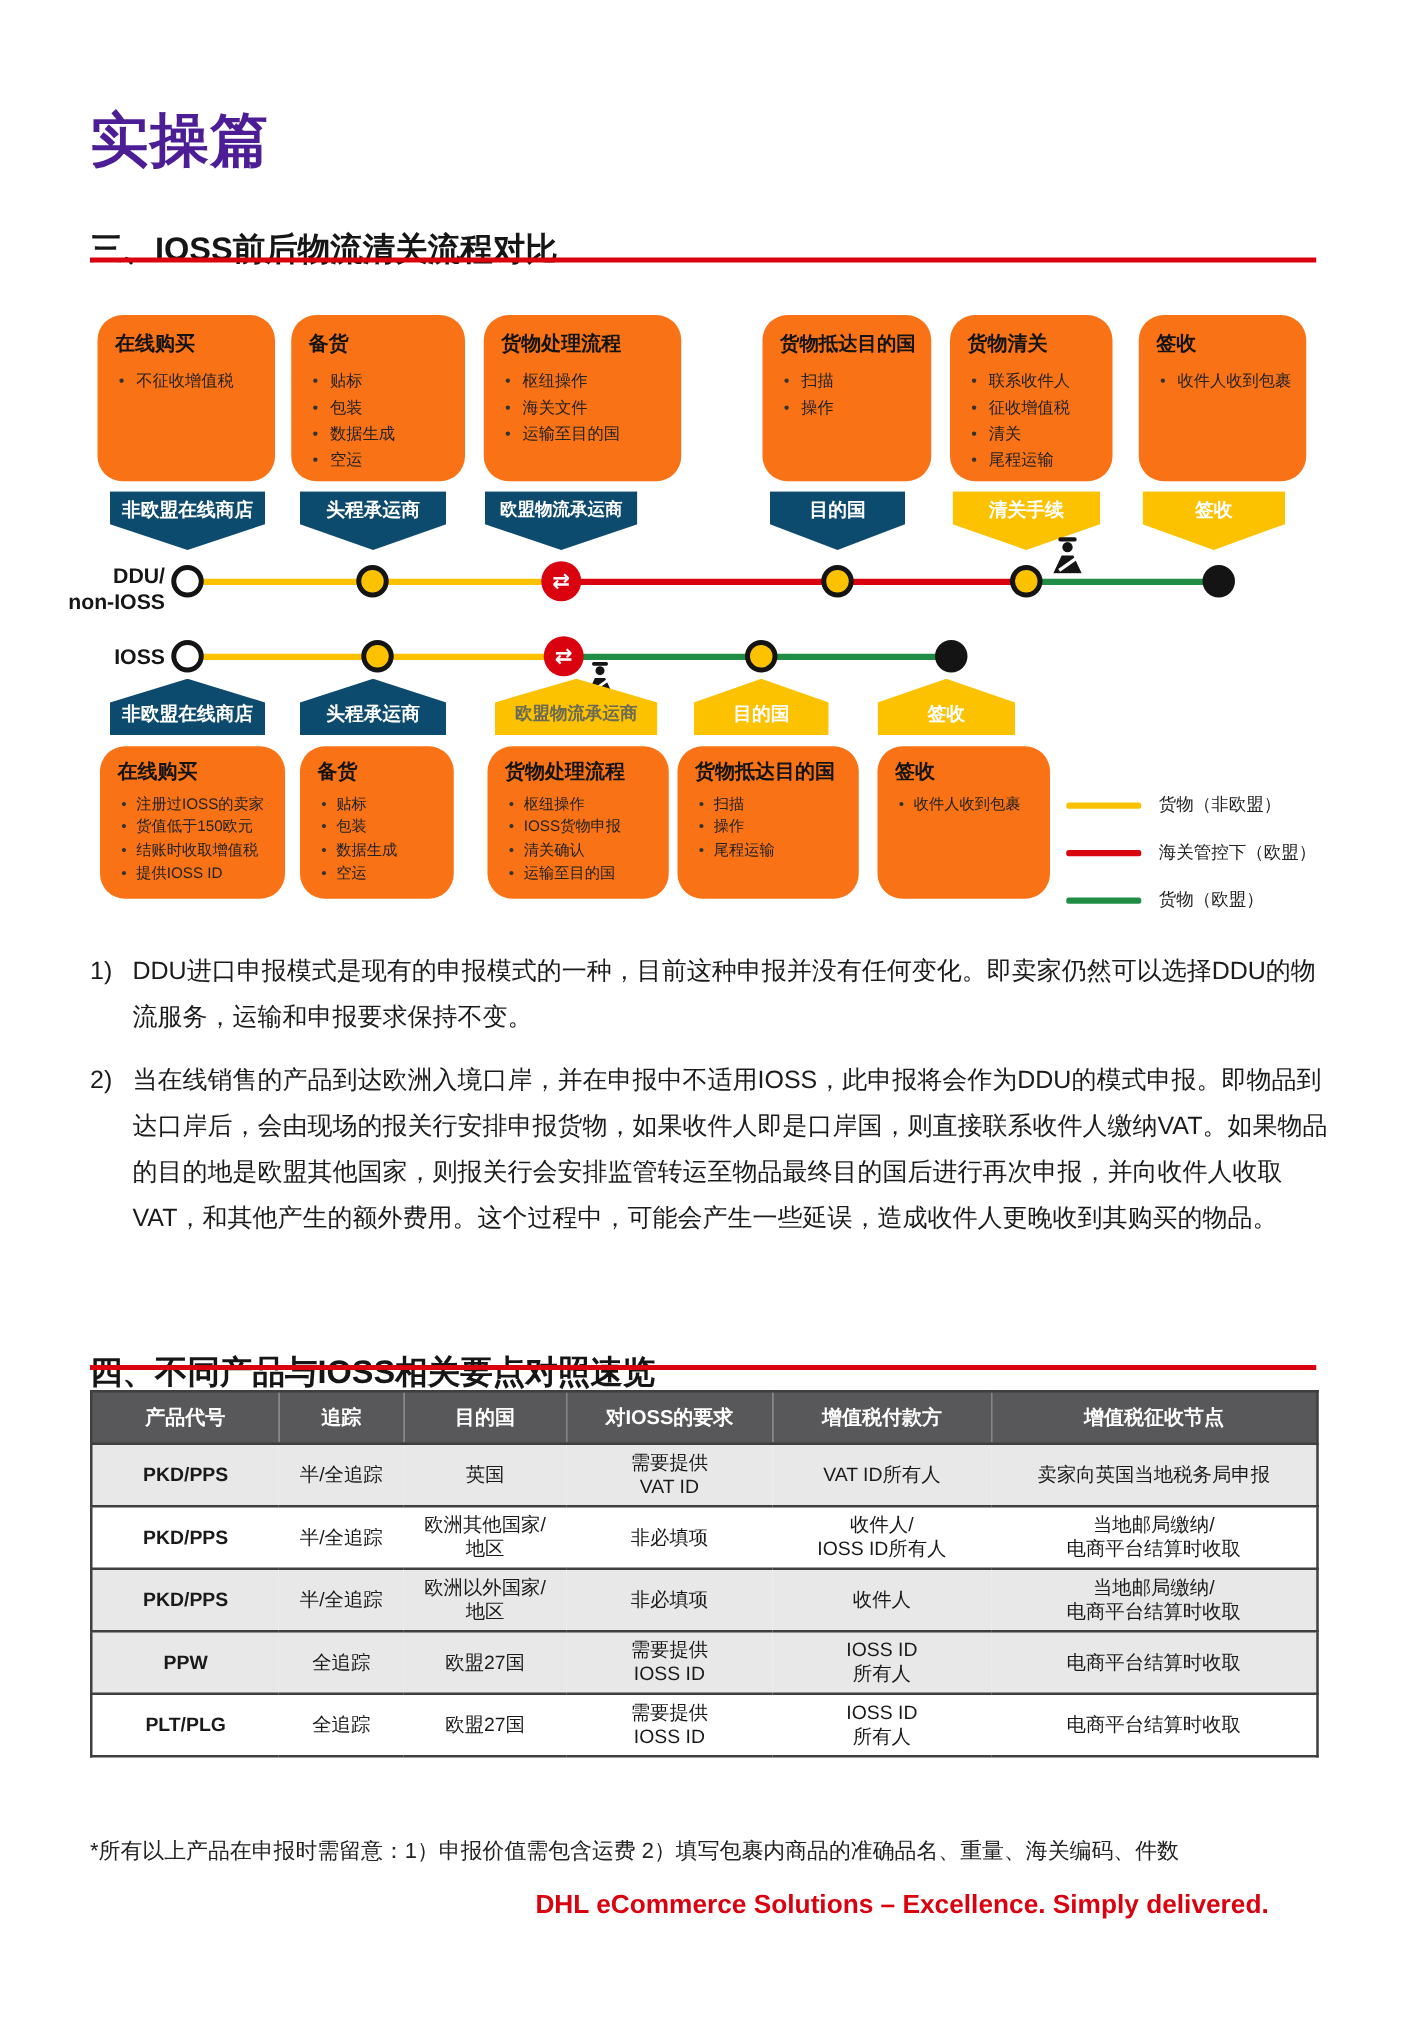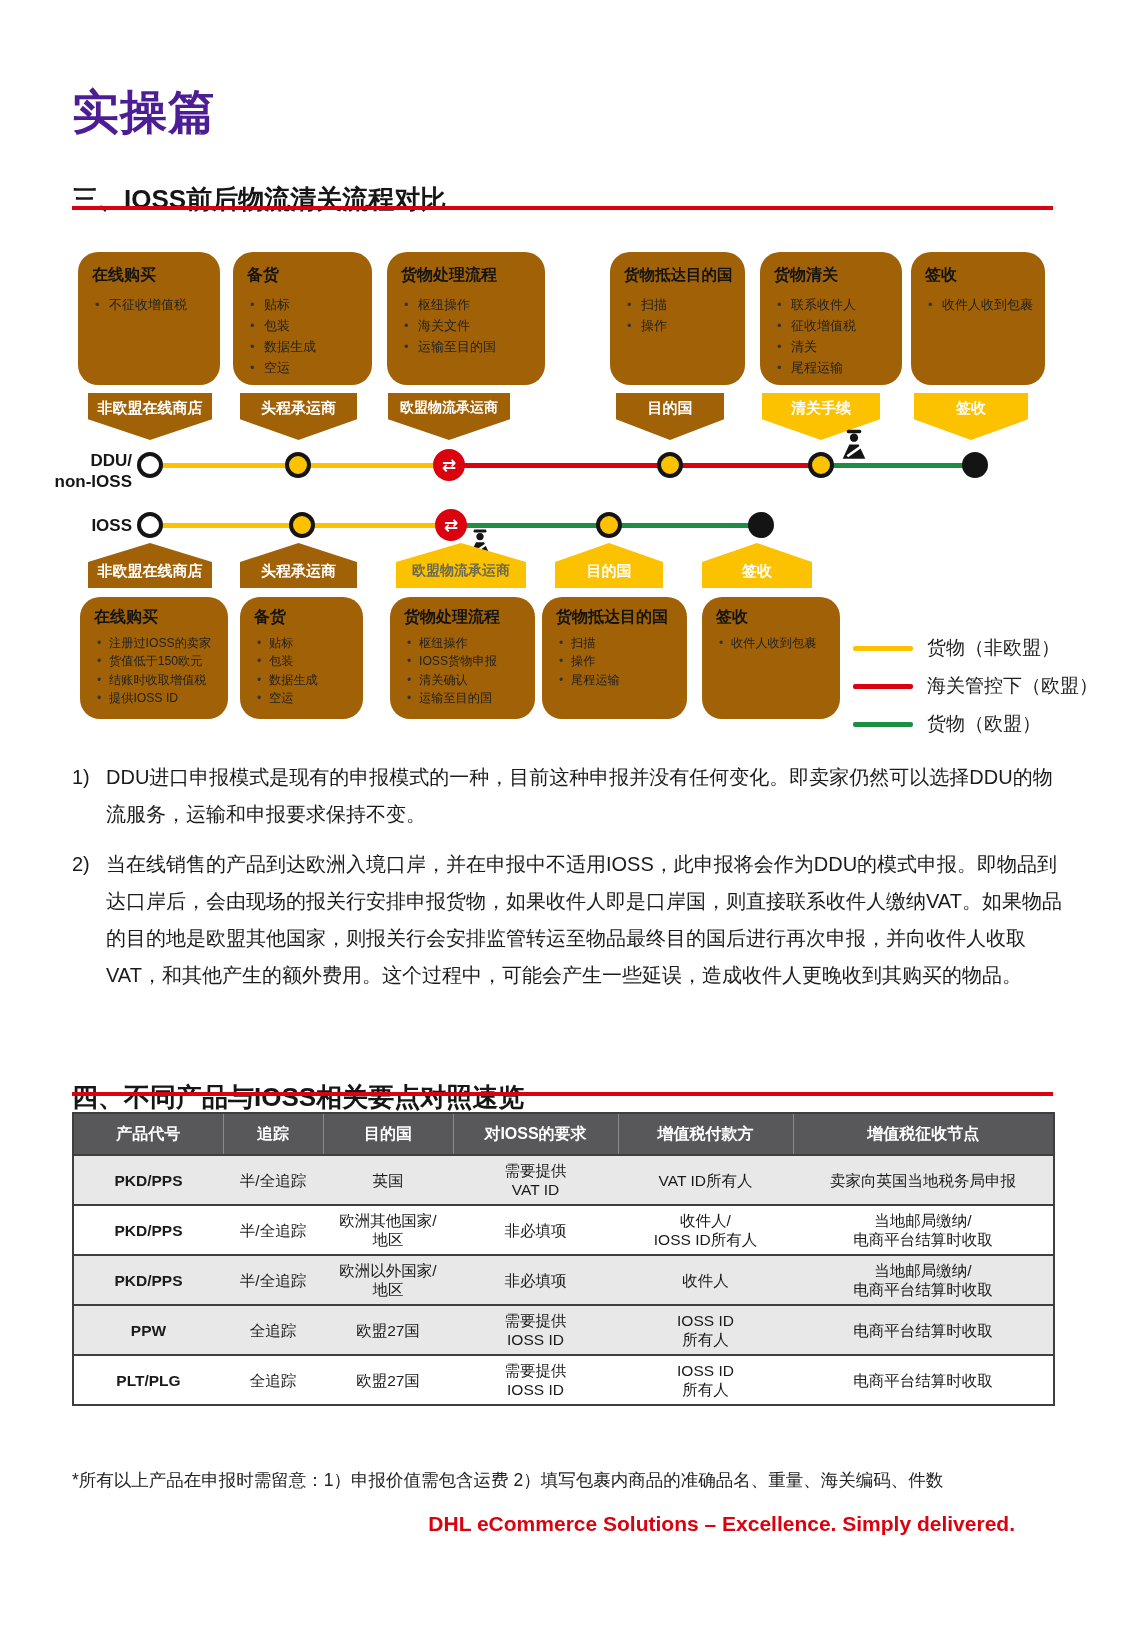--- a/index.html
+++ b/index.html
@@ -8,50 +8,50 @@
     font-family:"Liberation Sans","DejaVu Sans",sans-serif;color:#1a1a1a;
     -webkit-font-smoothing:antialiased;overflow:hidden;
   }
   .abs{position:absolute;}
   
   .doc-title{left:72px;top:50px;font-size:47px;font-weight:800;color:#4c1d95;letter-spacing:1px;}
   .sec-heading{left:72px;font-size:26px;font-weight:800;color:#161616;}
   .red-rule{left:72px;width:981px;height:4px;background:#da020f;}
   
   .diagram{left:0;top:233px;width:1125px;height:505px;}
-  .gbox{position:absolute;background:#a16207;border-radius:20px;box-sizing:border-box;
+  .gbox{position:absolute;background:#f97316;border-radius:20px;box-sizing:border-box;
         padding:13px 8px 8px 14px;}
   .gbox-title{font-size:16px;font-weight:800;color:#141414;}
   .blist{margin:8px 0 0;padding:0;list-style:none;font-size:13px;color:#222;line-height:1.62;}
   .blist li{position:relative;padding-left:17px;}
   .blist li::before{content:"•";position:absolute;left:3px;color:#333;}
   .gbox.bottom{padding-top:10px;}
   .gbox.bottom .blist{font-size:12.2px;line-height:1.5;margin-top:6px;}
   .gbox.bottom .blist li{padding-left:15px;}
   .banner{position:absolute;box-sizing:border-box;text-align:center;font-weight:800;
           font-size:15px;color:#fff;height:47px;}
   .banner.down{clip-path:polygon(0 0,100% 0,100% 56%,50% 100%,0 56%);padding-top:6px;}
   .banner.up{height:45px;clip-path:polygon(50% 0,100% 42%,100% 100%,0 100%,0 42%);padding-top:19px;}
-  .banner.red{background:#a16207;}
+  .banner.red{background:#0c4a6e;}
   .banner.yellow{background:#fcc200;}
   .banner.darktext{color:#6a6a55;}
   .seg{position:absolute;height:5px;border-radius:2px;}
   .node{position:absolute;width:26px;height:26px;border-radius:50%;
         border:4px solid #141414;background:#fff;box-sizing:border-box;}
   .node.yellow{background:#fcc200;}
   .node.end{background:#141414;border-color:#141414;}
   .node-swap{position:absolute;width:32px;height:32px;border-radius:50%;background:#da020f;
              color:#fff;display:flex;align-items:center;justify-content:center;
              font-weight:800;font-size:17px;font-family:"DejaVu Sans",sans-serif;}
   .tl-label{position:absolute;font-weight:800;font-size:17px;color:#161616;
             text-align:right;white-space:pre-line;line-height:1.25;}
   .officer{position:absolute;}
   .legend-row{position:absolute;display:flex;align-items:center;}
   .legend-line{width:60px;height:5px;border-radius:2px;display:inline-block;}
-  .legend-label{margin-left:14px;font-size:19px;color:#222;}
+  .legend-label{margin-left:14px;font-size:14px;color:#222;}
   
   .notes{left:72px;top:746px;width:990px;}
   .notes-heading{font-size:21px;font-weight:800;margin-bottom:12px;}
   .note-item{display:flex;margin-top:13px;font-size:20px;line-height:37px;color:#1b1b1b;}
   .note-num{width:34px;flex:none;}
   .note-text{flex:1;}
   
   .ioss-table{left:72px;top:1112px;width:981px;border-collapse:collapse;table-layout:fixed;border-radius:11px;}
   .ioss-table th{background:#58585a;color:#fff;font-size:16px;font-weight:800;
                  height:36px;border-left:1px solid #8a8a8a;padding:2px 4px;}
@@ -98,21 +98,21 @@
       <li>运输至目的国</li>
     </ul>
   </div>
   <div class="gbox" style="left:610px;top:19px;width:135px;height:133px;">
     <div class="gbox-title" style="font-size:15.5px;">货物抵达目的国</div>
     <ul class="blist">
       <li>扫描</li>
       <li>操作</li>
     </ul>
   </div>
-  <div class="gbox" style="left:760px;top:19px;width:142px;height:133px;">
+  <div class="gbox" style="left:760px;top:19px;width:130px;height:133px;">
     <div class="gbox-title">货物清关</div>
     <ul class="blist">
       <li>联系收件人</li>
       <li>征收增值税</li>
       <li>清关</li>
       <li>尾程运输</li>
     </ul>
   </div>
   <div class="gbox" style="left:911px;top:19px;width:134px;height:133px;">
     <div class="gbox-title">签收</div>

